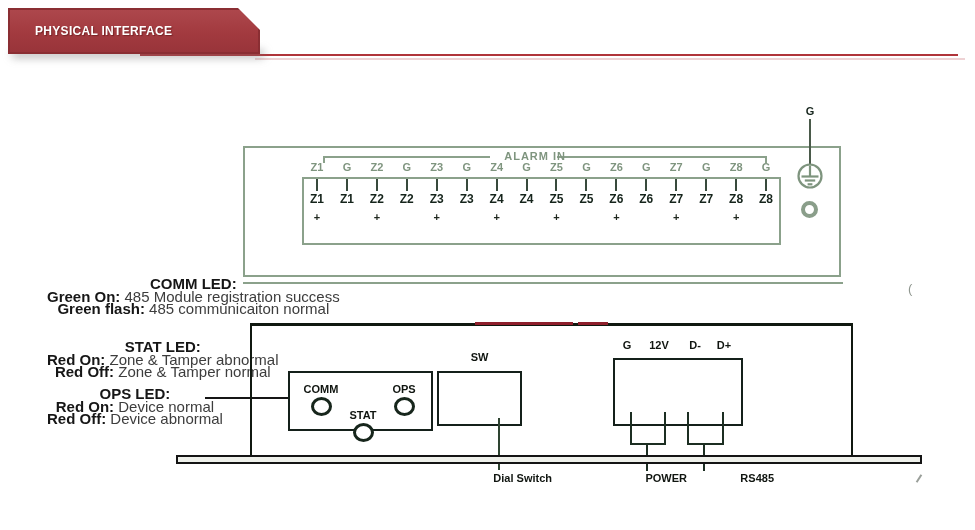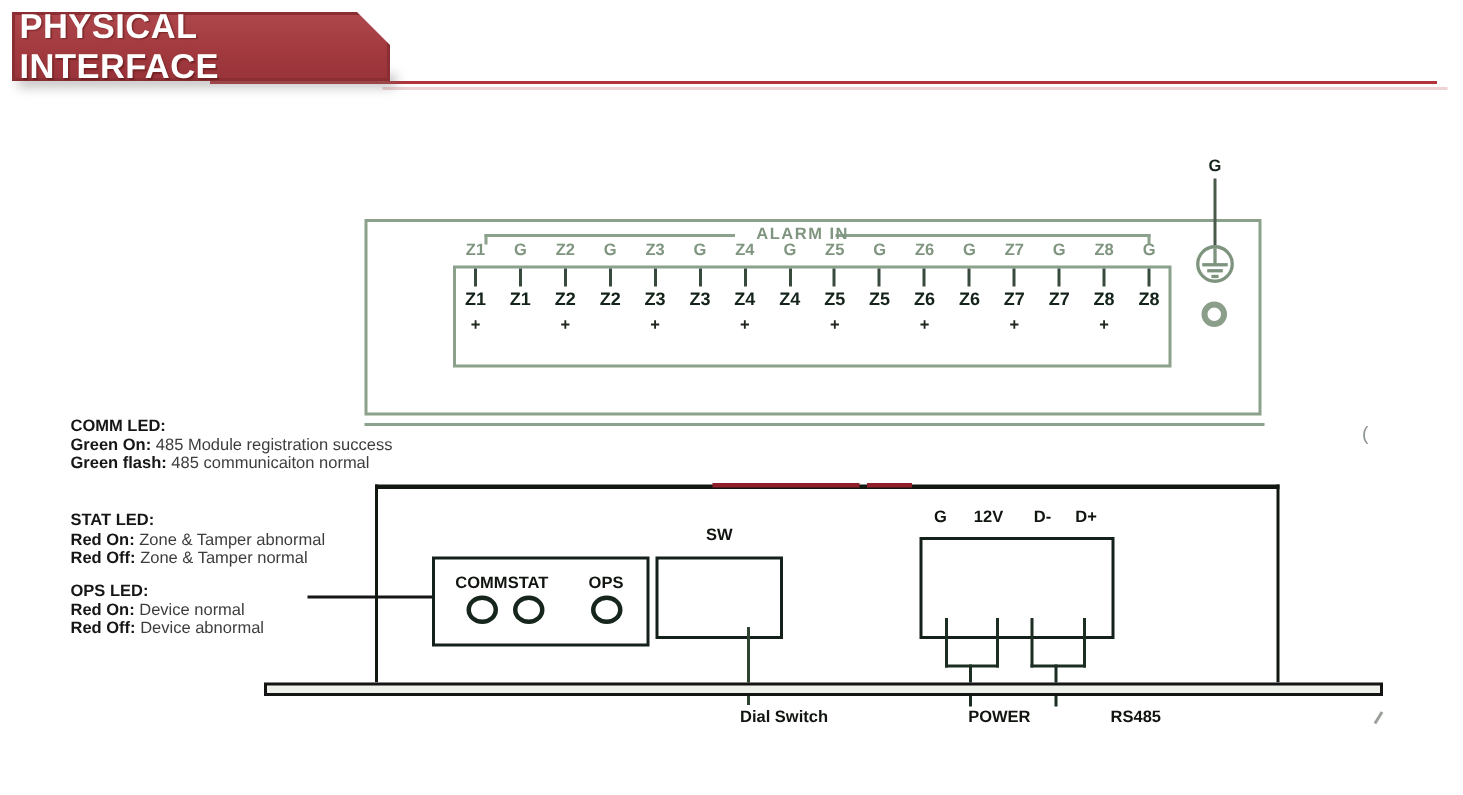--- a/index.html
+++ b/index.html
@@ -7,22 +7,22 @@
          font-family:"Liberation Sans",sans-serif;}
 
   
   .banner{position:absolute;left:8px;top:8px;width:252px;height:46px;
           background:linear-gradient(180deg,#ad474c 0%,#a23a3f 55%,#99343a 100%);
           border:2px solid #8a2e33;box-sizing:border-box;
           clip-path:polygon(0 0,230px 0,100% 22px,100% 100%,0 100%);
           display:flex;align-items:center;}
   .banner-shadow{position:absolute;left:12px;top:50px;width:252px;height:8px;
           background:rgba(110,110,110,.45);filter:blur(4px);}
-  .banner span{color:#ffffff;font-weight:bold;font-size:23px;letter-spacing:.3px;
-          padding-left:3px;text-shadow:1px 1px 1px rgba(90,20,20,.6);}
+  .banner span{color:#ffffff;font-weight:bold;font-size:12px;letter-spacing:.3px;
+          padding-left:25px;text-shadow:1px 1px 1px rgba(90,20,20,.6);}
   .red-rule{position:absolute;left:140px;top:54px;width:818px;height:2px;background:#b0343a;}
   .red-rule-shadow{position:absolute;left:255px;top:58px;width:710px;height:2px;background:rgba(176,52,58,.22);}
 
   
   .top-device{position:absolute;left:243px;top:146px;width:598px;height:131px;
           border:2px solid #8ba18b;box-sizing:border-box;}
   .top-device-base2{position:absolute;left:243px;top:282px;width:600px;height:2px;background:#8ba18b;}
   .inner-block{position:absolute;left:302px;top:177px;width:479px;height:68px;
           border:2px solid #8ba18b;box-sizing:border-box;}
   .bracket-seg{position:absolute;top:156px;height:2px;background:#8ba18b;}
@@ -47,21 +47,21 @@
 
   
   .g-label{position:absolute;left:800px;top:105px;width:20px;text-align:center;
           font-size:11px;font-weight:bold;color:#15241b;}
   .g-wire{position:absolute;left:809px;top:119px;width:2px;height:45px;background:#4a5a4a;}
   .ground-sym{position:absolute;left:794px;top:160px;}
   .screw-hole{position:absolute;left:801px;top:201px;width:17px;height:17px;border-radius:50%;
           border:4px solid #8a9e8a;box-sizing:border-box;background:#ffffff;}
 
   
-  .note{position:absolute;left:47px;font-size:11px;line-height:12.5px;color:#3d3d3d;}
+  .note{position:absolute;left:47px;font-size:15px;line-height:12.5px;color:#3d3d3d;text-align:center;}
   .note b{color:#161616;}
   .note .ttl{font-weight:bold;color:#161616;}
   .note-comm{top:278px;}
   .note-stat{top:341px;}
   .note-ops{top:388px;}
   .pointer-line{position:absolute;left:205px;top:397px;width:84px;height:2px;background:#151515;}
 
   
   .front-panel{position:absolute;left:250px;top:323px;width:603px;height:132px;
           border-top:3px solid #101810;border-left:2px solid #101810;border-right:2px solid #101810;
@@ -71,21 +71,21 @@
   .red-seg.b{left:578px;width:30px;}
   .base-bar{position:absolute;left:176px;top:455px;width:746px;height:9px;
           border:2px solid #141414;box-sizing:border-box;background:#eef0ea;}
 
   .led-box{position:absolute;left:288px;top:371px;width:145px;height:60px;
           border:2px solid #14201a;box-sizing:border-box;}
   .led-unit{position:absolute;top:383px;width:54px;text-align:center;}
   .led-unit .lbl{font-size:11px;font-weight:bold;color:#101510;display:block;}
   .led-unit .bulb{display:inline-block;margin-top:2px;width:21px;height:19px;border-radius:50%;
           border:3px solid #17261c;box-sizing:border-box;background:#ffffff;}
-  .led-u0{left:294px;} .led-u1{left:325px;} .led-u2{left:377px;}
+  .led-u0{left:294px;} .led-u1{left:336px;margin-top:26px;} .led-u2{left:377px;}
 
   .sw-box{position:absolute;left:437px;top:371px;width:85px;height:55px;
           border:2px solid #14201a;box-sizing:border-box;}
   .sw-label{position:absolute;left:437px;top:351px;width:85px;text-align:center;
           font-size:11px;font-weight:bold;color:#101510;}
   .dial-line{position:absolute;left:498px;top:418px;width:2px;height:52px;background:#2e4431;}
   .caption-b{position:absolute;top:472px;text-align:right;font-size:11px;font-weight:bold;color:#101510;}
   .cap-dial{left:452px;width:100px;}
   .cap-power{left:607px;width:80px;}
   .cap-rs485{left:666px;width:80px;padding-left:28px;}

